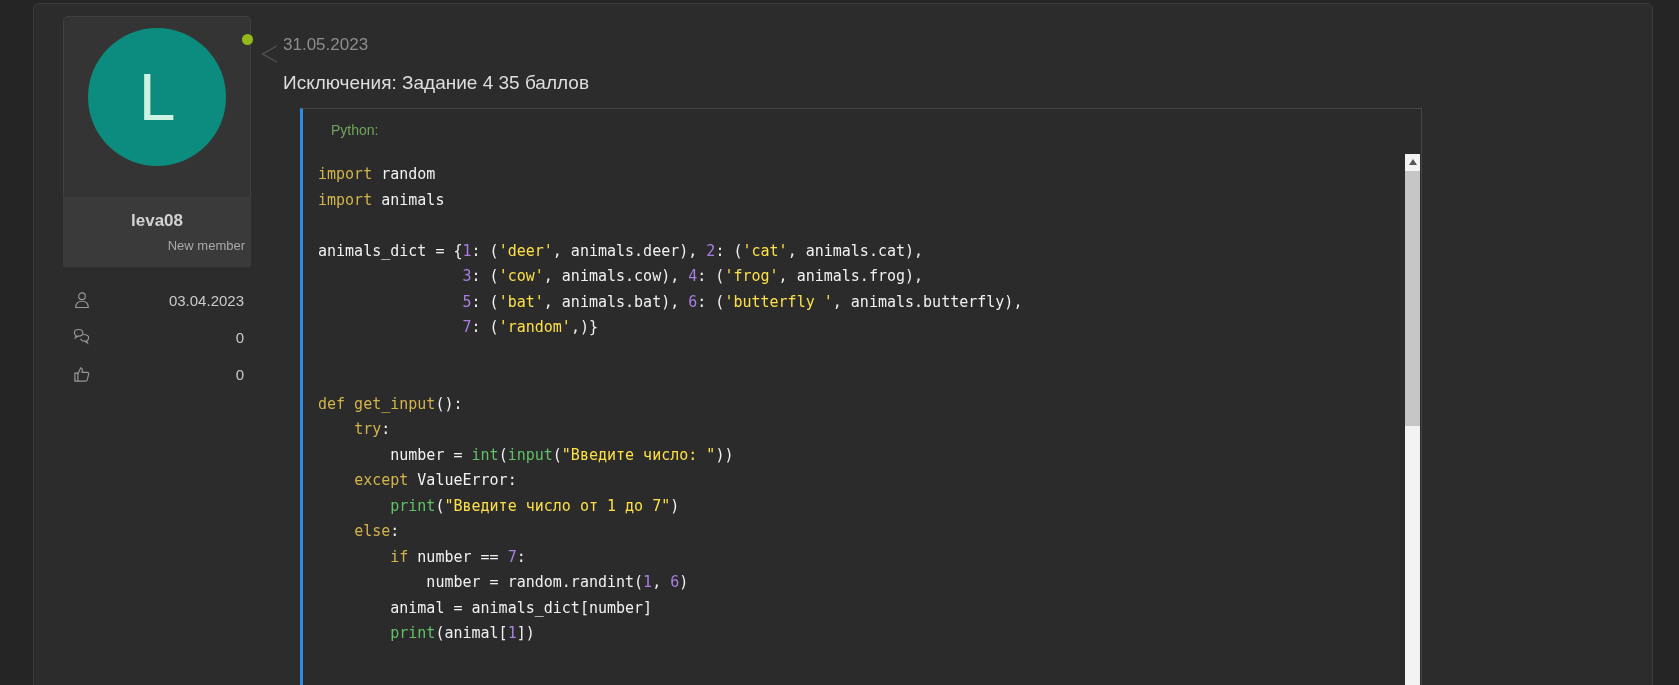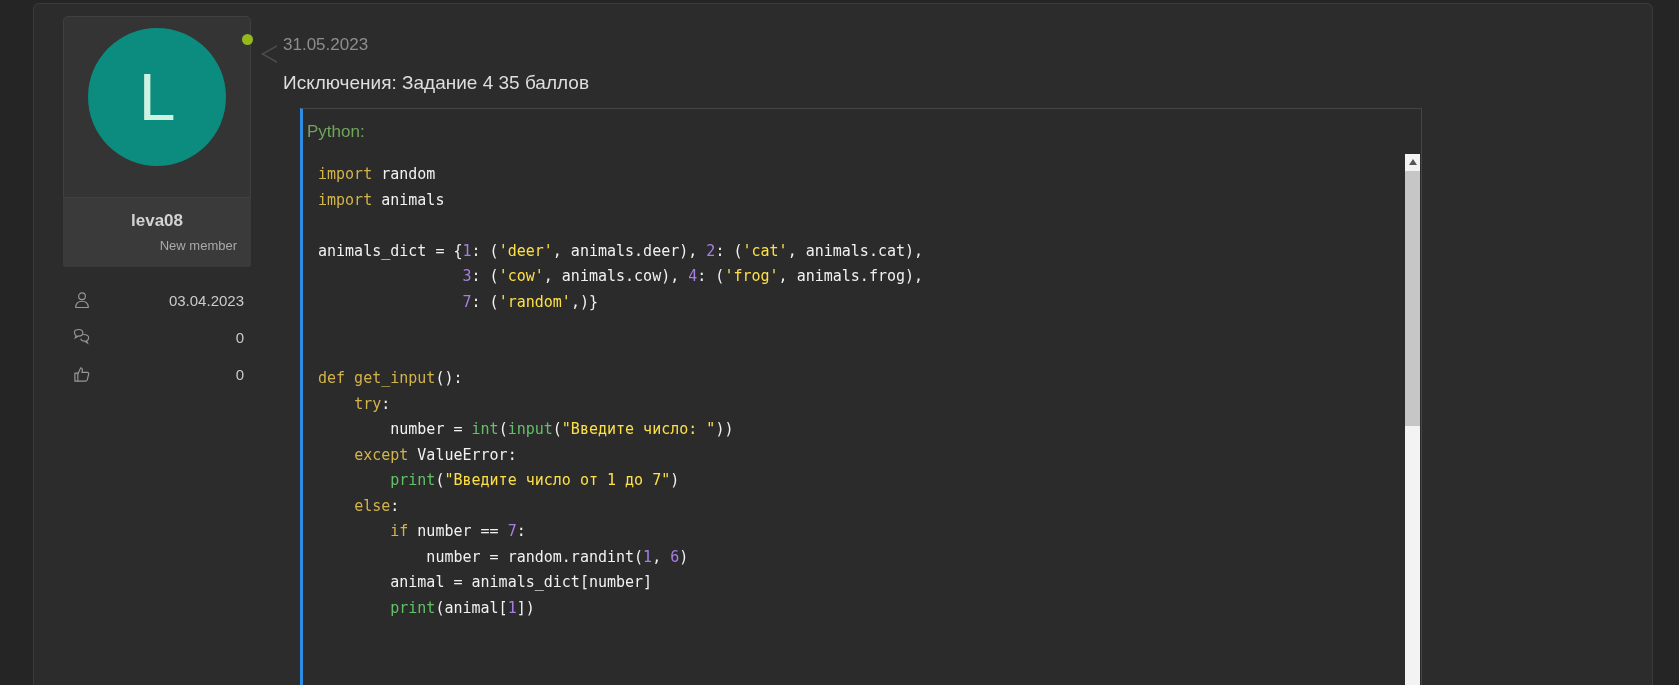--- a/index.html
+++ b/index.html
@@ -31,21 +31,21 @@
     color: #cdf2e2; font-size: 66px; font-weight: 400; line-height: 1;
     cursor: pointer;
   }
   .online-dot {
     position: absolute; right: -3px; top: 17px;
     width: 11px; height: 11px; border-radius: 50%;
     background: #93ba19;
   }
   .name-panel {
     background: #3a3a3a; text-align: center;
-    padding: 13px 14px 14px; border-radius: 0 0 2px 2px;
+    padding: 13px 6px 14px; border-radius: 0 0 2px 2px;
   }
   .username { font-size: 17px; font-weight: bold; color: #d3d3d3; cursor: pointer; }
   .role { font-size: 13px; color: #a9a9a9; margin-top: 7px; text-align: right; }
   .stats { padding: 22px 4px 0 9px; }
   .stat-row { display: flex; align-items: center; height: 22px; margin-bottom: 15px; }
   .stat-row svg { width: 20px; height: 20px; stroke: #979797; fill: none; stroke-width: 1.4; }
   .stat-value { margin-left: auto; color: #cbcbcb; font-size: 15px; padding-right: 3px; }
   
   .content-col { position: absolute; left: 249px; top: 0; right: 14px; height: 697px; }
   .arrow-notch { position: absolute; left: -22px; top: 41px; width: 0; height: 0; }
@@ -58,21 +58,21 @@
   .post-date { padding-top: 31px; font-size: 17px; color: #8d8d8d; width: max-content; cursor: pointer; }
   .post-title { margin-top: 17px; font-size: 19px; color: #dedede; }
   
   .code-block {
     position: absolute; left: 17px; top: 104px;
     width: 1122px; height: 593px;
     background: #2b2b2b;
     border: 1px solid #454545;
     border-left: 3px solid #2d8ce3;
   }
-  .code-lang { padding: 13px 4px 0; font-size: 17px; color: #6fa65c; }
+  .code-lang { padding: 13px 28px 0; font-size: 14px; color: #6fa65c; }
   .code-scroll {
     position: absolute; left: 0; right: 17px; top: 44px; bottom: 0;
     overflow: hidden; padding: 9px 0 0 15px;
   }
   .cl {
     font-family: "DejaVu Sans Mono", monospace;
     font-size: 15px; line-height: 25.5px; height: 25.5px;
     white-space: pre; color: #f1f1f1;
   }
   .tok-pl { color: #f1f1f1; }
@@ -147,20 +147,21 @@
 
     <div class="code-block">
       <div class="code-lang">Python:</div>
       <div class="code-scroll">
         <div>
             <div class="cl"><span class="tok-kw">import</span><span class="tok-pl"> random</span></div>
             <div class="cl"><span class="tok-kw">import</span><span class="tok-pl"> animals</span></div>
             <div class="cl">&nbsp;</div>
             <div class="cl"><span class="tok-pl">animals_dict = {</span><span class="tok-nu">1</span><span class="tok-pl">: (</span><span class="tok-st">'deer'</span><span class="tok-pl">, animals.deer), </span><span class="tok-nu">2</span><span class="tok-pl">: (</span><span class="tok-st">'cat'</span><span class="tok-pl">, animals.cat),</span></div>
             <div class="cl"><span class="tok-pl">                </span><span class="tok-nu">3</span><span class="tok-pl">: (</span><span class="tok-st">'cow'</span><span class="tok-pl">, animals.cow), </span><span class="tok-nu">4</span><span class="tok-pl">: (</span><span class="tok-st">'frog'</span><span class="tok-pl">, animals.frog),</span></div>
+            <div class="cl"><span class="tok-pl">                </span><span class="tok-nu">5</span><span class="tok-pl">: (</span><span class="tok-st">'bat'</span><span class="tok-pl">, animals.bat), </span><span class="tok-nu">6</span><span class="tok-pl">: (</span><span class="tok-st">'butterfly '</span><span class="tok-pl">, animals.butterfly),</span></div>
             <div class="cl"><span class="tok-pl">                </span><span class="tok-nu">7</span><span class="tok-pl">: (</span><span class="tok-st">'random'</span><span class="tok-pl">,)}</span></div>
             <div class="cl">&nbsp;</div>
             <div class="cl">&nbsp;</div>
             <div class="cl"><span class="tok-kw">def get_input</span><span class="tok-pl">():</span></div>
             <div class="cl"><span class="tok-pl">    </span><span class="tok-kw">try</span><span class="tok-pl">:</span></div>
             <div class="cl"><span class="tok-pl">        number = </span><span class="tok-bi">int</span><span class="tok-pl">(</span><span class="tok-bi">input</span><span class="tok-pl">(</span><span class="tok-st">"Введите число: "</span><span class="tok-pl">))</span></div>
             <div class="cl"><span class="tok-pl">    </span><span class="tok-kw">except</span><span class="tok-pl"> ValueError:</span></div>
             <div class="cl"><span class="tok-pl">        </span><span class="tok-bi">print</span><span class="tok-pl">(</span><span class="tok-st">"Введите число от 1 до 7"</span><span class="tok-pl">)</span></div>
             <div class="cl"><span class="tok-pl">    </span><span class="tok-kw">else</span><span class="tok-pl">:</span></div>
             <div class="cl"><span class="tok-pl">        </span><span class="tok-kw">if</span><span class="tok-pl"> number == </span><span class="tok-nu">7</span><span class="tok-pl">:</span></div>

